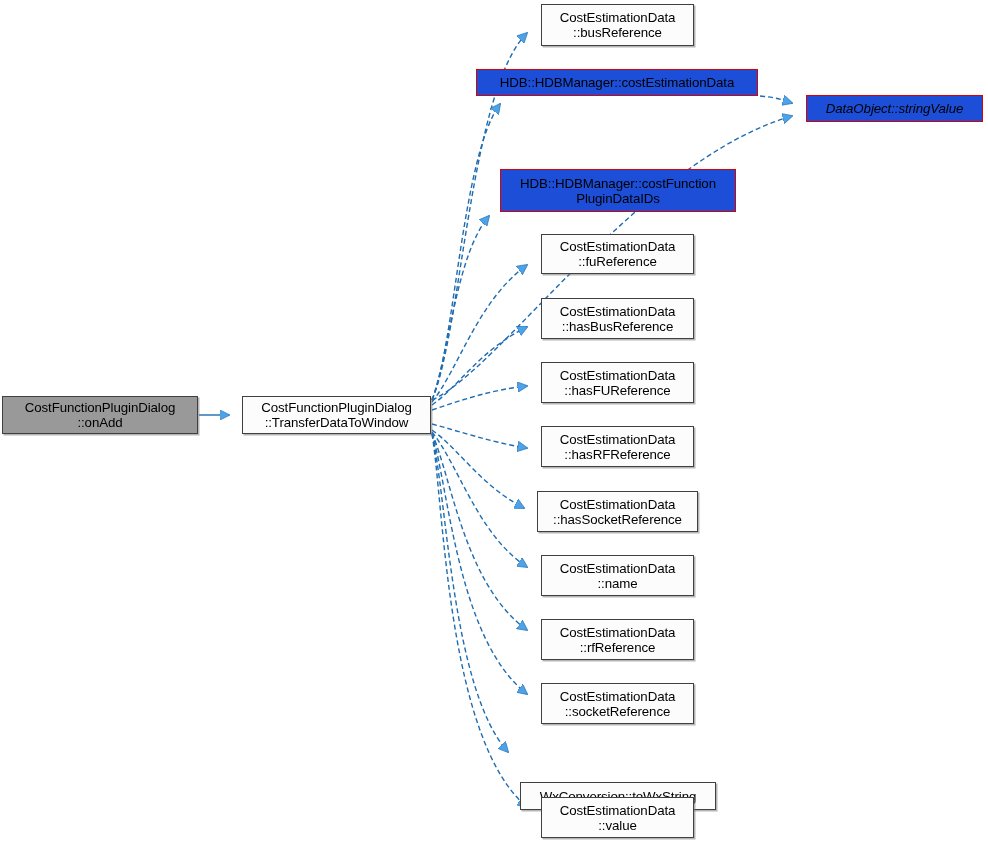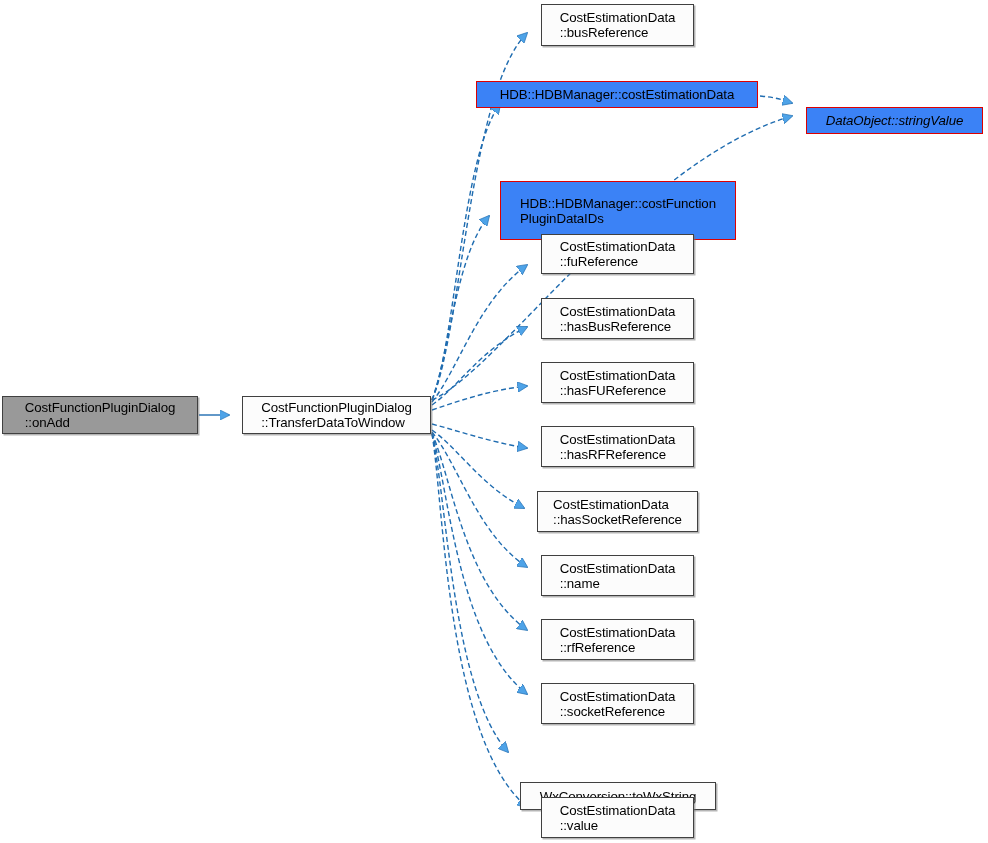--- a/index.html
+++ b/index.html
@@ -21,44 +21,43 @@
     top: 0;
     width: 988px;
     height: 843px;
   }
   .node {
     position: absolute;
     box-sizing: border-box;
     display: flex;
     align-items: center;
     justify-content: center;
-    text-align: left;
+    text-align: center;
     font-size: 13.3px;
     line-height: 15px;
     color: #000000;
     letter-spacing: -0.1px;
     border: 1px solid #404040;
     background: #ffffff;
     box-shadow: 1.5px 1.5px 0 0 rgba(120,120,120,0.55);
     z-index: 5;
   }
   .node .lbl {
     display: block;
     white-space: pre-line;
     padding: 0 3px;
   }
   .node.current {
     background: #999999;
     border: 1px solid #404040;
   }
   .node.highlight {
-    background: #3b82f6;
+    background: #1d4ed8;
     border: 1.5px solid #dd0000;
     box-shadow: none;
-    margin-top: 12px;
   }
   .node.plain {
     background: #fcfcfc;
   }
 </style>
 </head>
 <body>
 
 <div id="canvas">
   <svg id="edges" viewBox="0 0 988 843">
@@ -98,21 +97,21 @@
       <div class="node plain" style="left: 541px; top: 4px; width: 153px; height: 42px;">
         <span class="lbl">CostEstimationData
 ::busReference</span>
       </div>
       <div class="node highlight" style="left: 476px; top: 69px; width: 282px; height: 27px;">
         <span class="lbl">HDB::HDBManager::costEstimationData</span>
       </div>
       <div class="node highlight" style="left: 806px; top: 95px; width: 177px; height: 27px; font-style: italic;">
         <span class="lbl">DataObject::stringValue</span>
       </div>
-      <div class="node highlight" style="left: 500px; top: 169px; width: 236px; height: 59px;">
+      <div class="node highlight" style="left: 500px; top: 169px; width: 236px; height: 43px;">
         <span class="lbl">HDB::HDBManager::costFunction
 PluginDataIDs</span>
       </div>
       <div class="node plain" style="left: 541px; top: 234px; width: 153px; height: 40px;">
         <span class="lbl">CostEstimationData
 ::fuReference</span>
       </div>
       <div class="node plain" style="left: 541px; top: 298px; width: 153px; height: 41px;">
         <span class="lbl">CostEstimationData
 ::hasBusReference</span>

